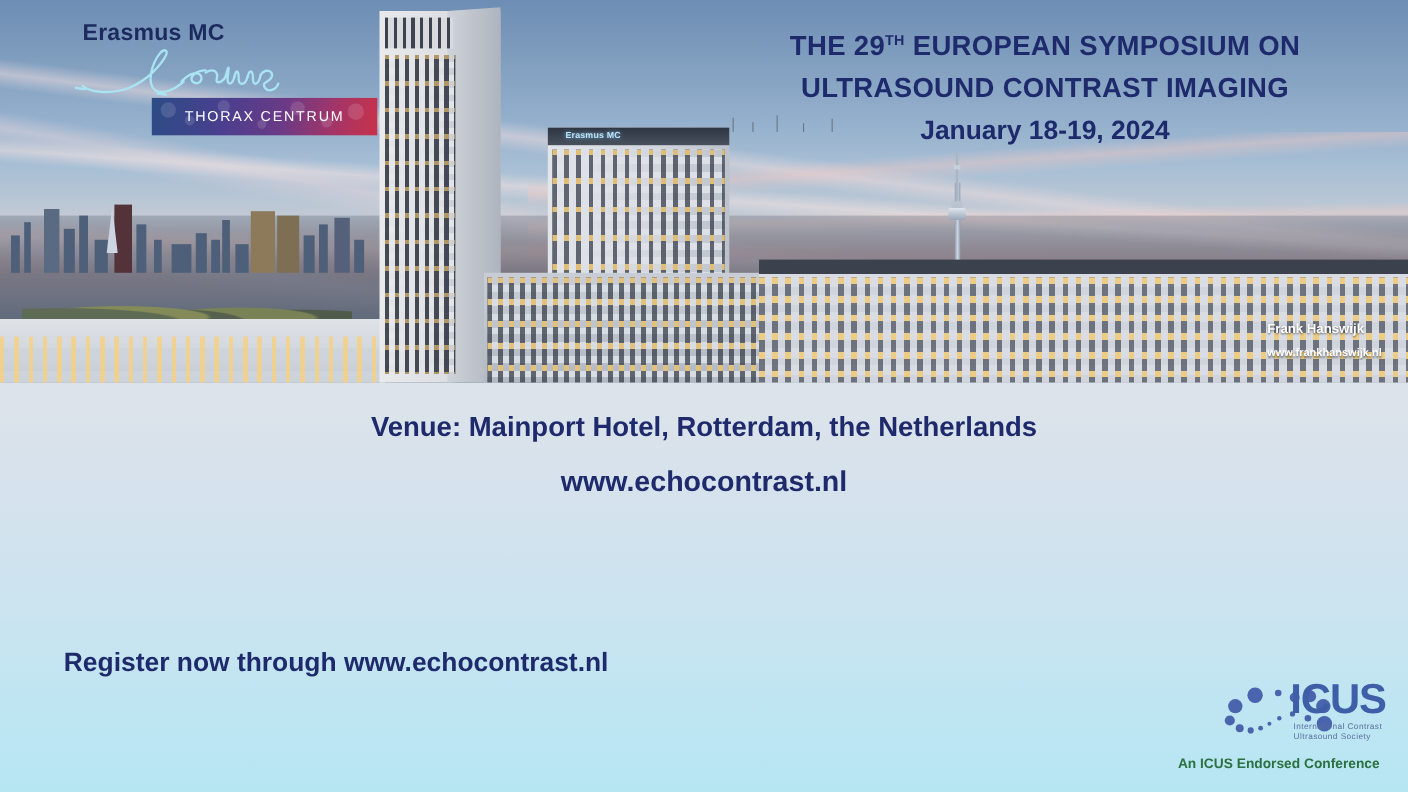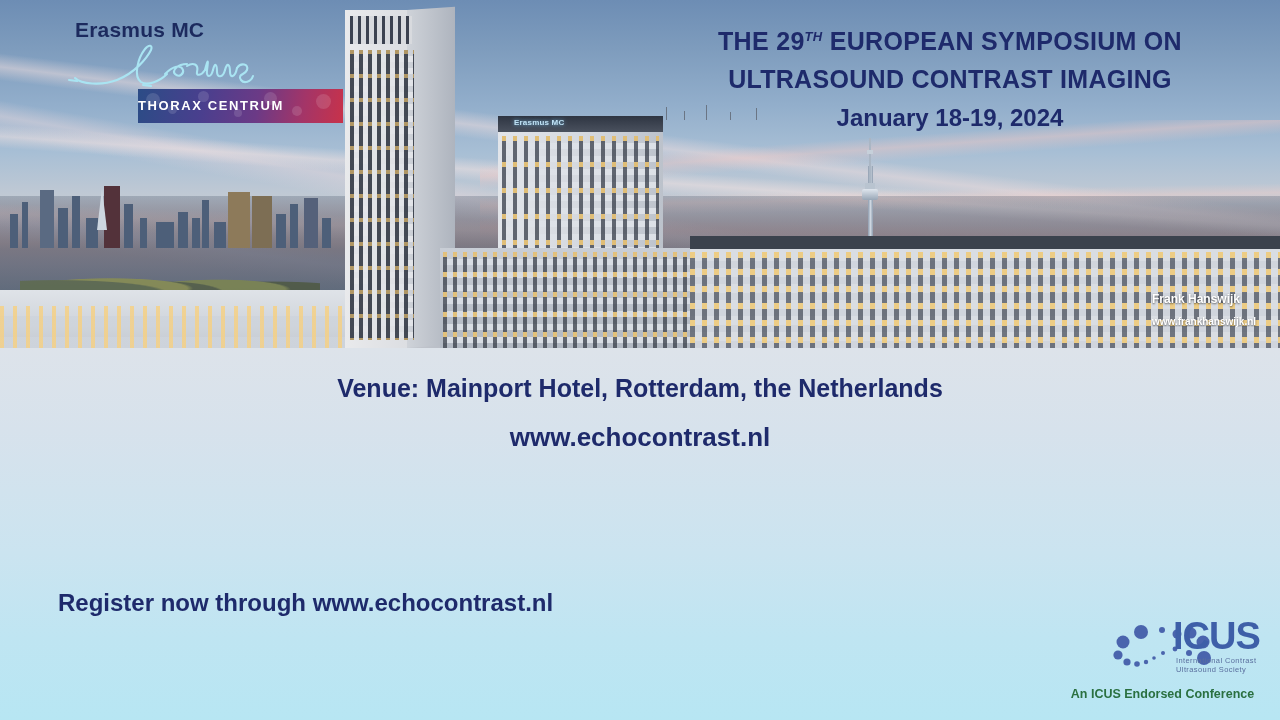--- a/index.html
+++ b/index.html
@@ -188,31 +188,31 @@
   .logo-em .sig {
     position:absolute; left:-20px; top:22px; width:240px; height:50px;
   }
   .thorax {
     position:absolute; left:63px; top:71px; width:205px; height:34px;
     background:linear-gradient(100deg,#2b4c86 0%, #4a3f8e 32%, #6b3a86 58%, #a33568 80%, #c8324a 100%);
     overflow:hidden;
   }
   .thorax .bub { position:absolute; border-radius:50%; background:rgba(255,255,255,.13); }
   .thorax span {
-    position:relative; display:block; text-align:left; line-height:34px;
-    color:#fff; font-size:13px; font-weight:bold; letter-spacing:1.6px;
+    position:relative; display:block; text-align:center; line-height:34px;
+    color:#fff; font-size:13px; font-weight:normal; letter-spacing:1.6px;
   }
 
   
   .headline { position:absolute; left:640px; top:18px; width:620px; text-align:center; }
   .headline .l1, .headline .l2 {
     font-size:25px; font-weight:bold; color:#1e2a6b; letter-spacing:.3px; line-height:38px;
     white-space:nowrap;
   }
-  .headline .l1 sup { font-size:13px; vertical-align:super;font-style:italic; }
+  .headline .l1 sup { font-size:13px; vertical-align:super; }
   .headline .l3 {
     font-size:24px; font-weight:bold; color:#1e2a6b; line-height:36px; margin-top:2px;
   }
 
   
   .credit { position:absolute; right:0px; top:292px; width:128px; text-align:left; overflow:hidden; }
   .credit .c1 { font-size:12px; font-weight:bold; color:#ffffff; white-space:nowrap;
     text-shadow:0 1px 2px rgba(0,0,0,.6); }
   .credit .c2 { font-size:10px; font-weight:bold; color:#ffffff; white-space:nowrap; margin-top:10px;
     text-shadow:0 1px 2px rgba(0,0,0,.6); }

